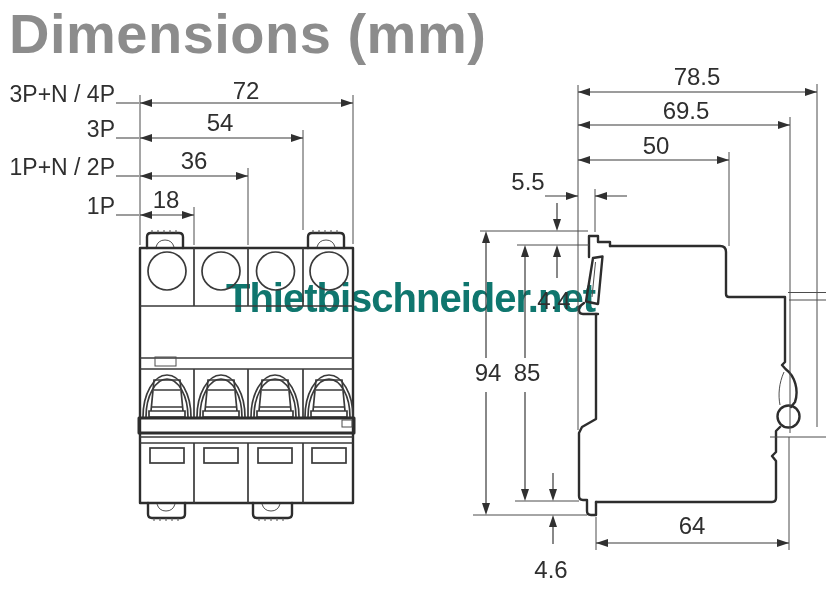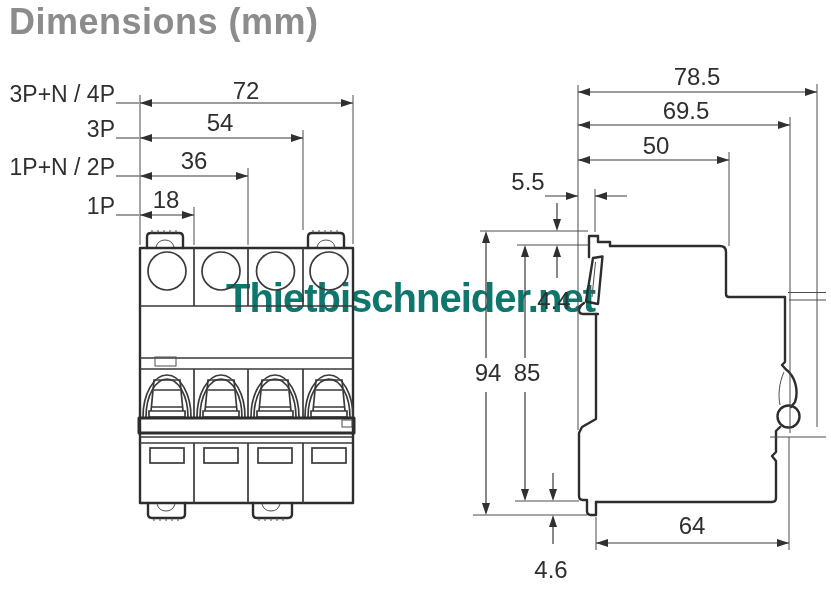--- a/index.html
+++ b/index.html
@@ -1,18 +1,18 @@
 <!DOCTYPE html>
 <html><head>
 <meta charset="utf-8">
 <style>
   html,body{margin:0;padding:0;background:#fff;}
   #page{position:relative;width:831px;height:592px;background:#ffffff;overflow:hidden;
         font-family:"Liberation Sans",sans-serif;}
-  #title{position:absolute;left:9px;top:1px;font-size:36px;font-weight:bold;
+  #title{position:absolute;left:9px;top:1px;font-size:56px;font-weight:bold;
          color:#8c8c8c;letter-spacing:0.5px;z-index:3;white-space:nowrap;}
   #watermark{position:absolute;left:226px;top:276px;font-size:40px;font-weight:bold;
          color:#0f766e;letter-spacing:-1px;z-index:1;white-space:nowrap;}
   svg#drawing{position:absolute;left:0;top:0;z-index:2;}
   .o{fill:none;stroke:#2d2d2d;stroke-width:2.4;stroke-linejoin:round;stroke-linecap:round;}
   .m{fill:none;stroke:#3a3a3a;stroke-width:1.7;}
   .t{fill:none;stroke:#4d4d4d;stroke-width:1;}
   .d{fill:none;stroke:#3a3a3a;stroke-width:1.2;}
   .ar{fill:#303030;stroke:none;}
   text.dim{font-family:"Liberation Sans",sans-serif;font-size:24px;fill:#2f2f2f;}

